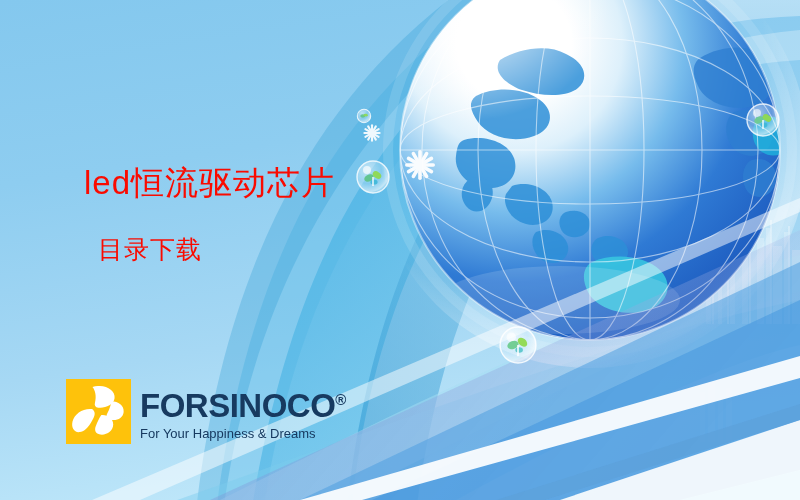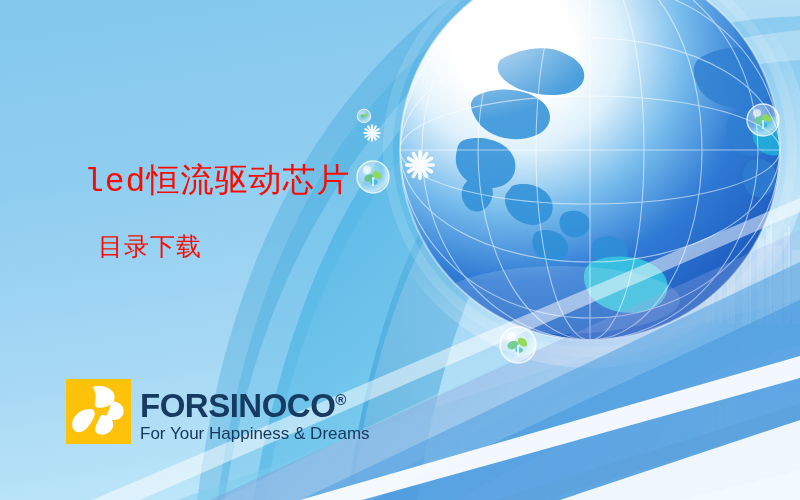--- a/index.html
+++ b/index.html
@@ -15,21 +15,21 @@
 
   .layer { position:absolute; inset:0; pointer-events:none; }
 
   
   #title-block {
     position:absolute; left:84px; top:160px;
     z-index:40;
   }
   .title-line {
     color:#fa0b00;
-    font-family:Liberation Mono, monospace;
+    font-family:Liberation Sans, sans-serif;
     font-size:33px;
     line-height:46px;
     letter-spacing:1px;
     white-space:nowrap;
   }
   .title-line.l1 { font-size:33px; }
   .title-line.l2 { font-size:25px; margin-left:14px; margin-top:20px; }
 
   
   #logo {
@@ -52,21 +52,21 @@
     line-height:33px;
     color:#173a60;
     letter-spacing:-0.5px;
     white-space:nowrap;
   }
   #logo-wordmark sup {
     font-size:15px; vertical-align:super; font-weight:bold; letter-spacing:0;
   }
   #logo-tagline {
     font-family:"Liberation Sans", sans-serif;
-    font-size:17px;
+    font-size:13px;
     line-height:20px;
     color:#173a60;
     margin-top:2px;
     white-space:nowrap;
   }
 </style>
 </head>
 <body>
 
 <div id="banner">

